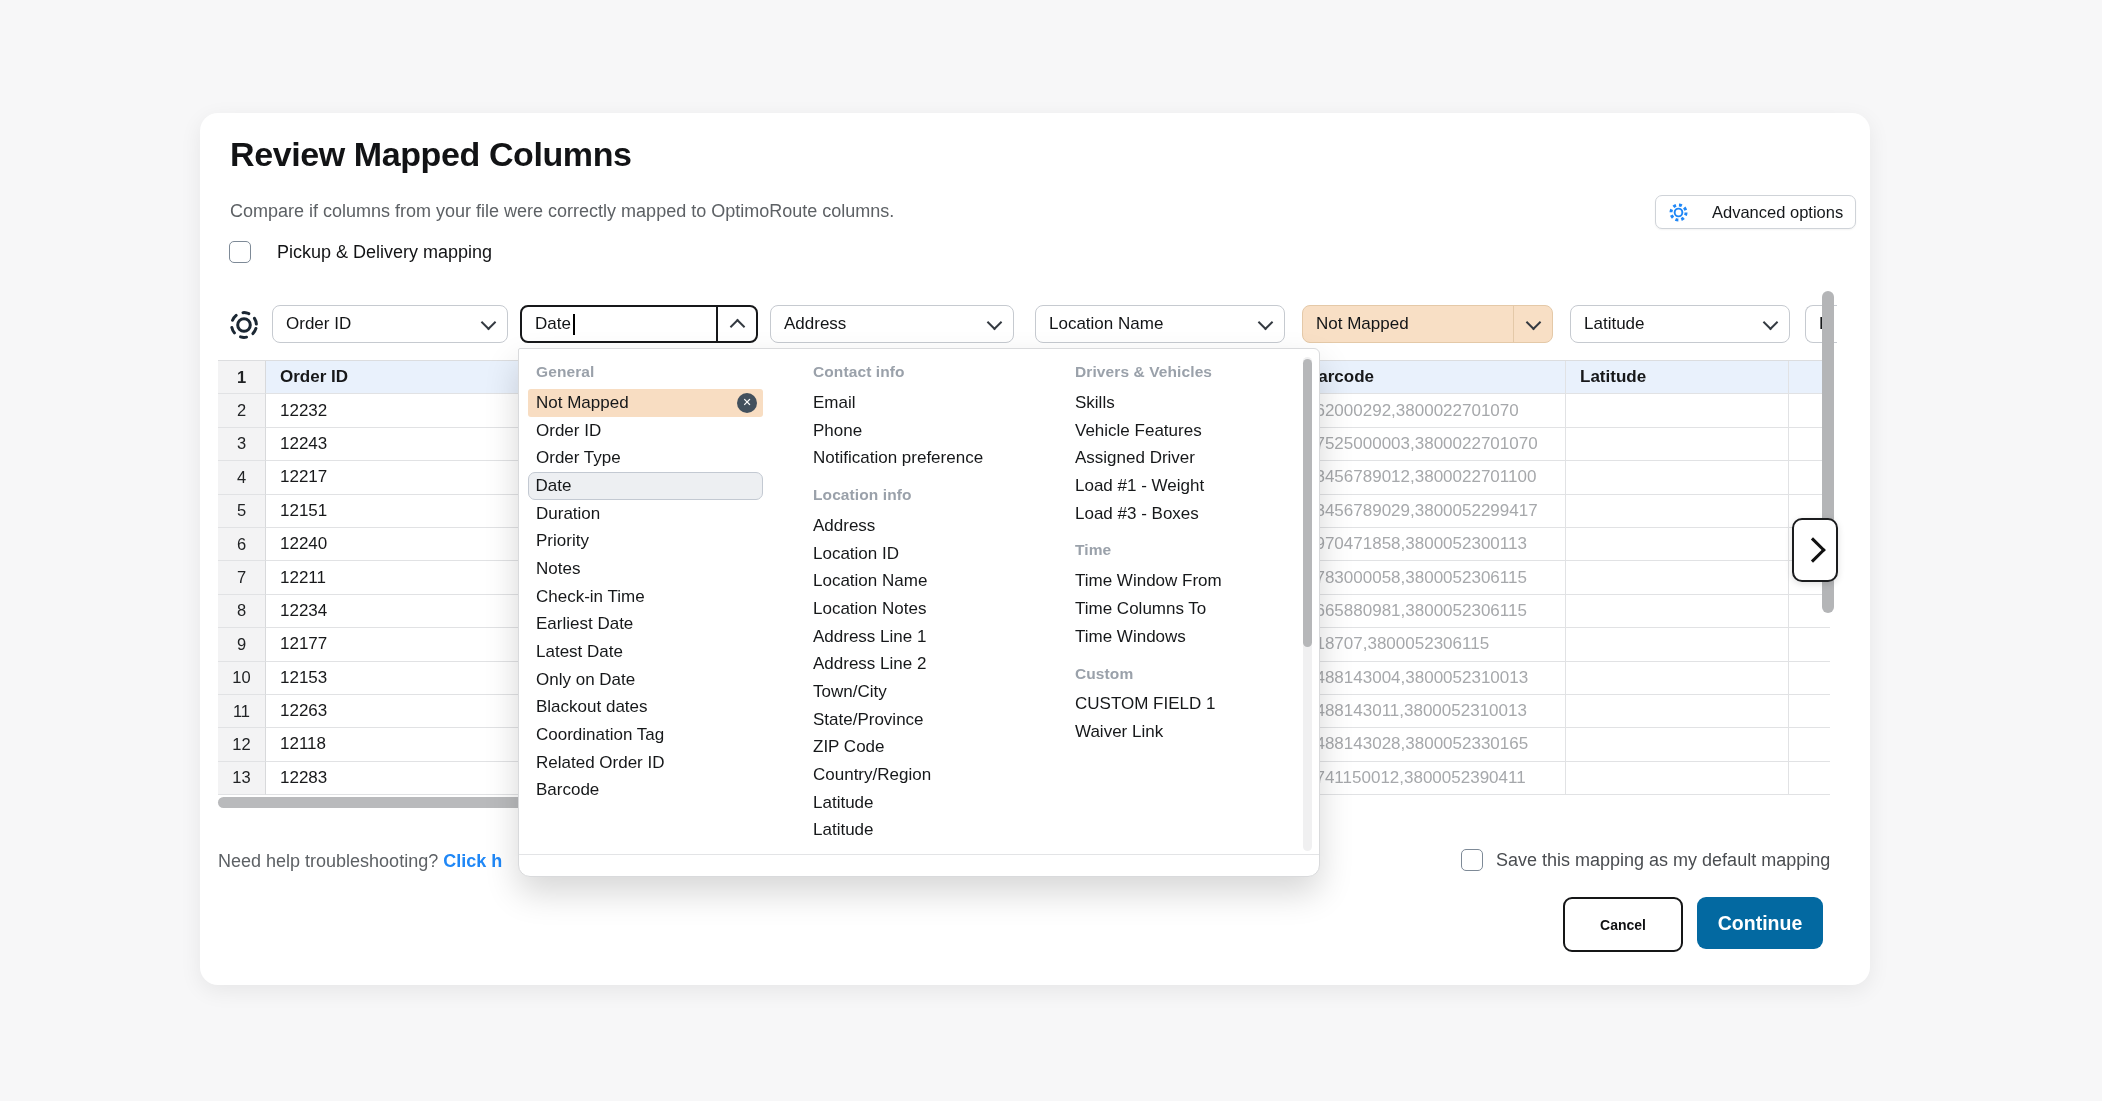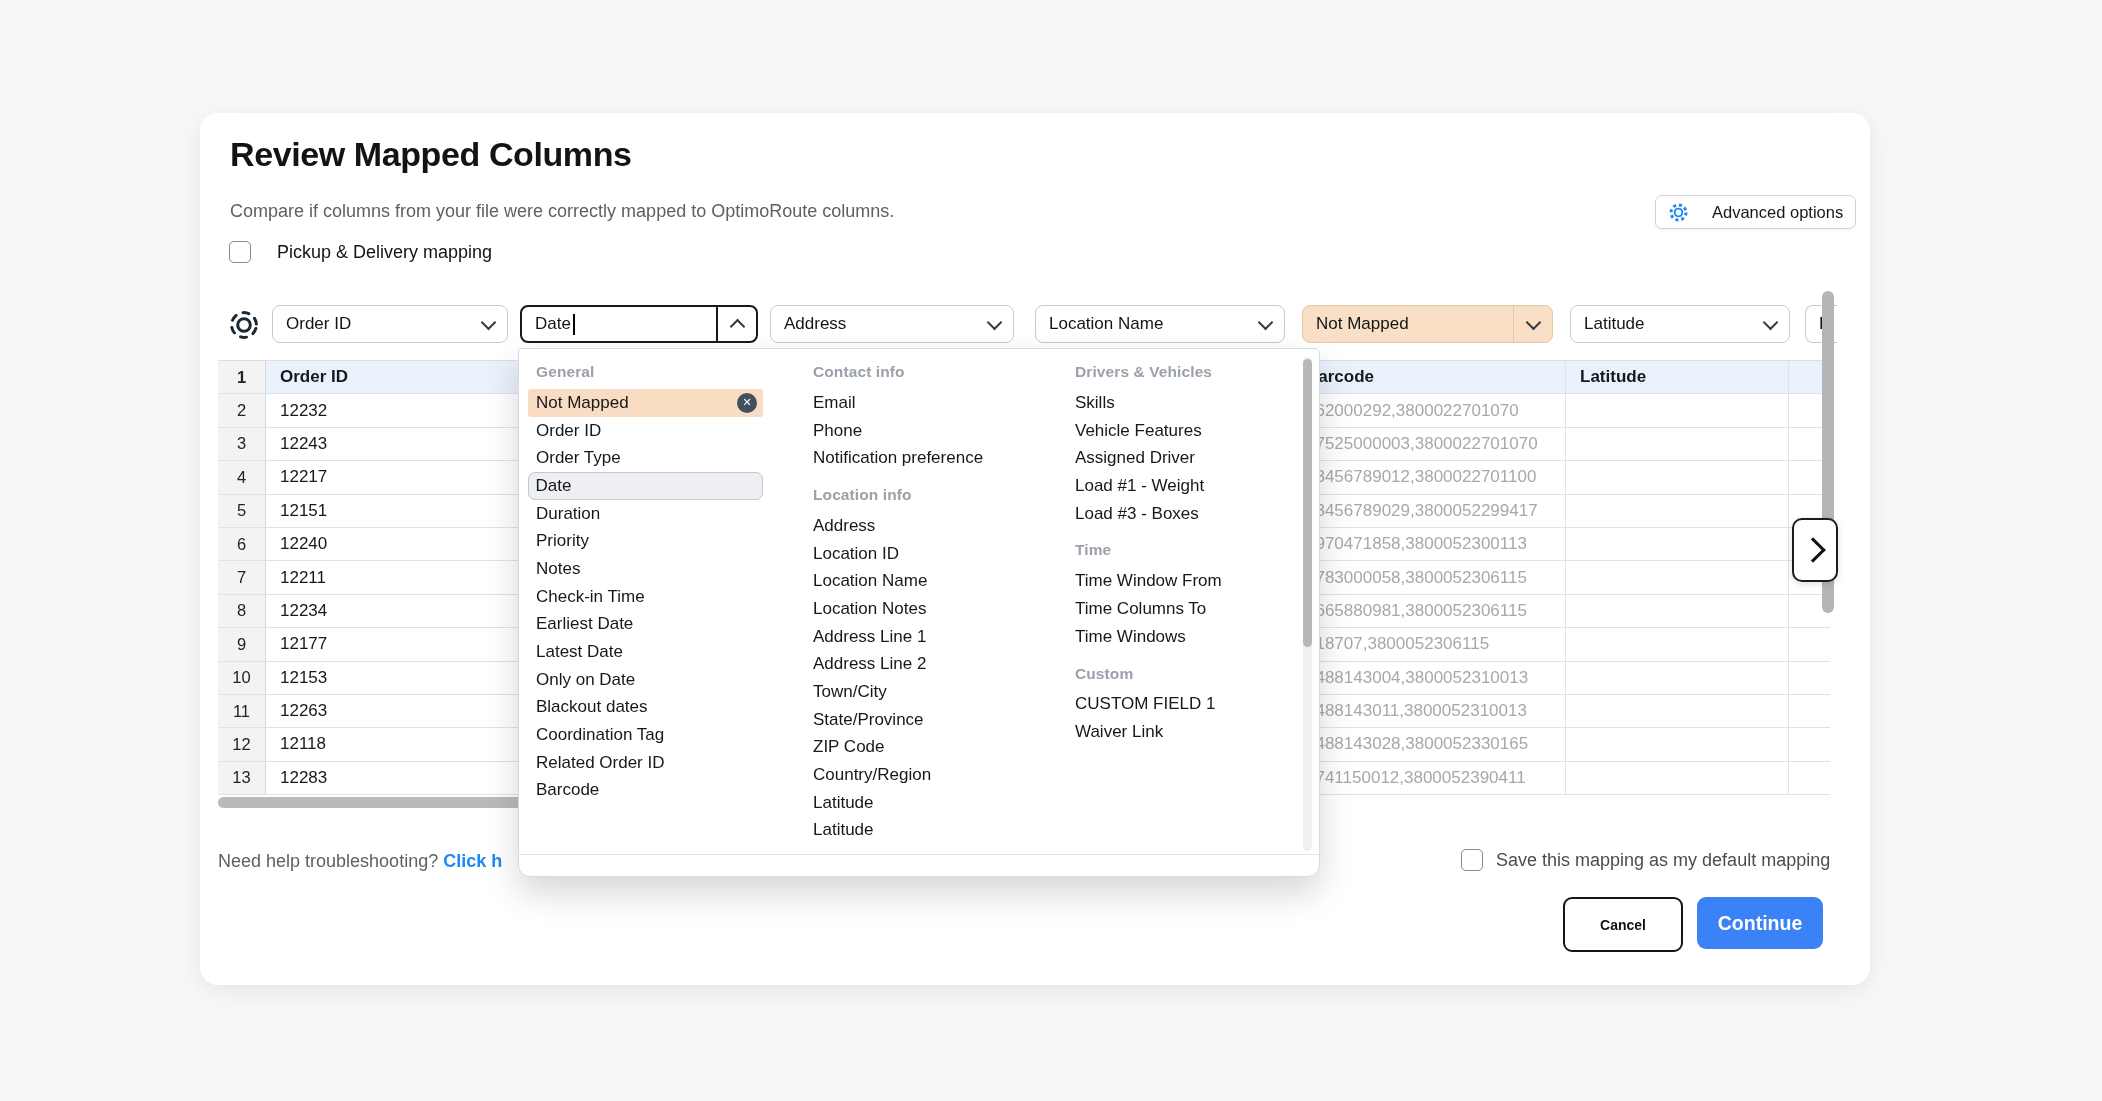--- a/index.html
+++ b/index.html
@@ -72,21 +72,21 @@
             justify-content:center;box-shadow:0 2px 7px rgba(0,0,0,.13);cursor:pointer;}
   .chev-right{width:15px;height:15px;border-right:3px solid #111;border-bottom:3px solid #111;transform:rotate(-45deg);margin-left:-5px;}
 
   .help{position:absolute;left:18px;top:738px;font-size:18px;color:#5d6165;z-index:30;white-space:nowrap;}
   .help a{color:#1f87f6;font-weight:bold;text-decoration:none;cursor:pointer;}
 
   .save-check{position:absolute;left:1220px;top:736px;display:flex;align-items:center;gap:13px;font-size:18px;color:#4a4d51;cursor:pointer;white-space:nowrap;margin-left:41px;}
   .btn-cancel{position:absolute;left:1363px;top:784px;width:120px;height:55px;background:#fff;
               border:2.5px solid #151617;border-radius:9px;font-size:14px;font-weight:bold;color:#101113;
               cursor:pointer;font-family:inherit;}
-  .btn-continue{position:absolute;left:1497px;top:784px;width:126px;height:52px;background:#3b82f6;border:none;
+  .btn-continue{position:absolute;left:1497px;top:784px;width:126px;height:52px;background:#0369a1;border:none;
                 border-radius:9px;font-size:19.5px;font-weight:bold;color:#fff;cursor:pointer;font-family:inherit;}
 </style>
 </head>
 <body>
 
 <div class="page">
   <div class="card">
 
     <div class="title">Review Mapped Columns</div>
     <div class="subtitle">Compare if columns from your file were correctly mapped to OptimoRoute columns.</div>

